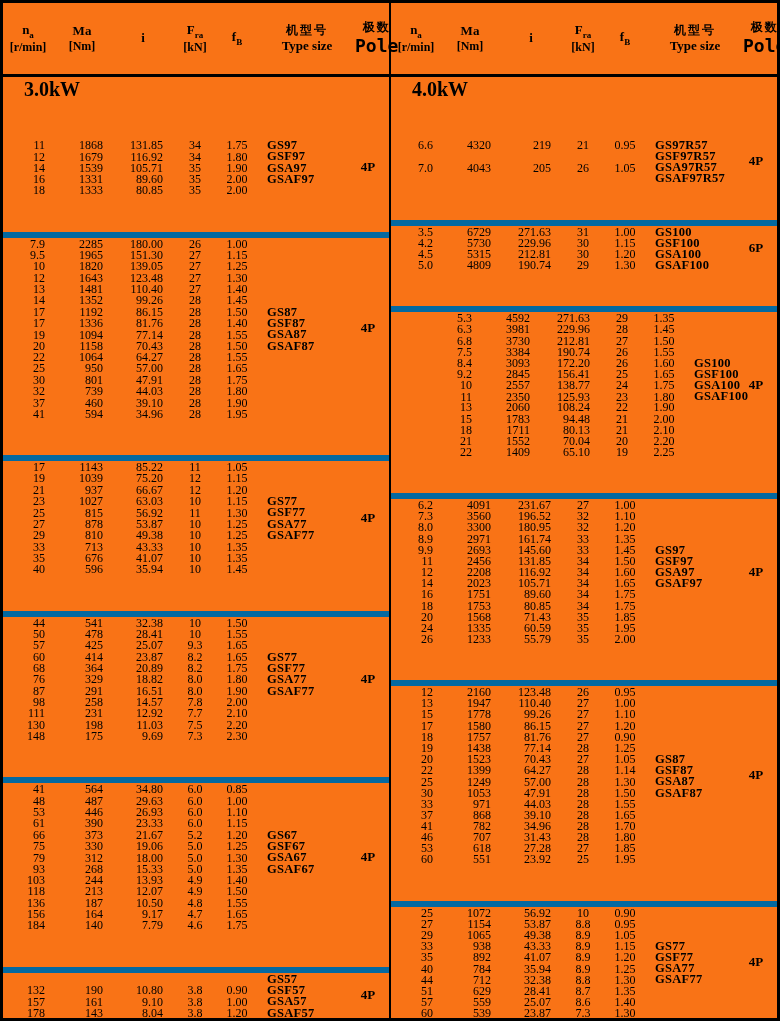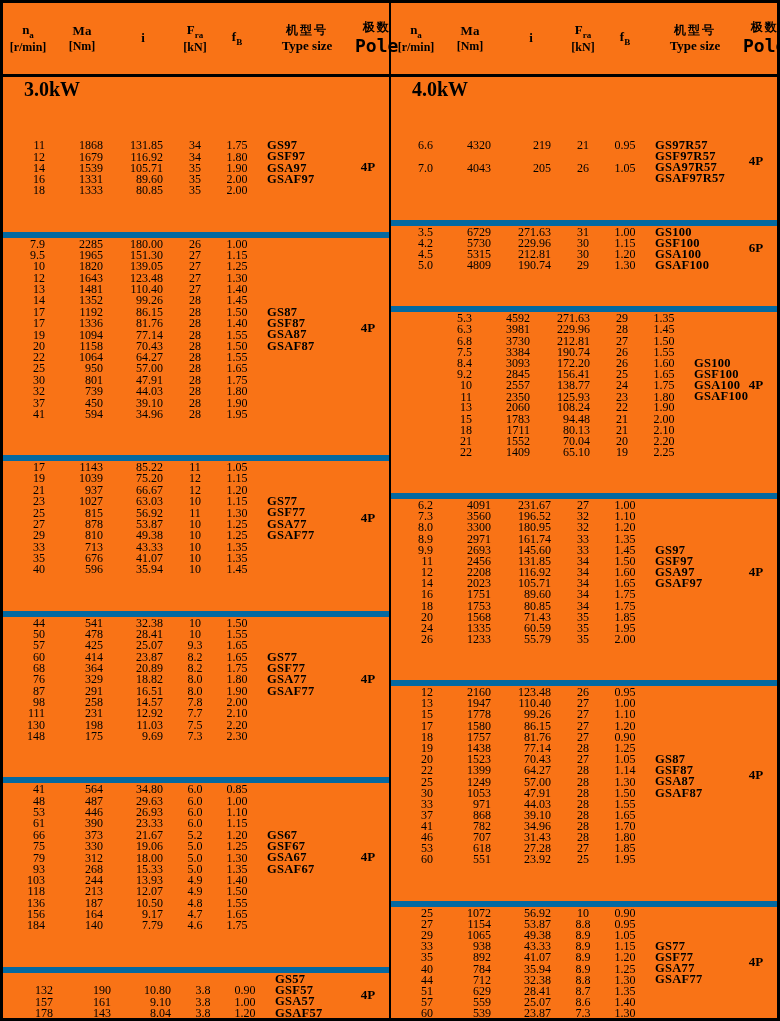--- a/index.html
+++ b/index.html
@@ -241,21 +241,21 @@
           <div class="row cols">
             <div class="cell c-na">32</div>
             <div class="cell c-ma">739</div>
             <div class="cell c-i">44.03</div>
             <div class="cell c-fra">28</div>
             <div class="cell c-fb">1.80</div>
             <div class="cell c-type"></div>
           </div>
           <div class="row cols">
             <div class="cell c-na">37</div>
-            <div class="cell c-ma">450</div>
+            <div class="cell c-ma">460</div>
             <div class="cell c-i">39.10</div>
             <div class="cell c-fra">28</div>
             <div class="cell c-fb">1.90</div>
             <div class="cell c-type"></div>
           </div>
           <div class="row cols">
             <div class="cell c-na">41</div>
             <div class="cell c-ma">594</div>
             <div class="cell c-i">34.96</div>
             <div class="cell c-fra">28</div>
@@ -538,21 +538,21 @@
           <div class="row cols">
             <div class="cell c-na">184</div>
             <div class="cell c-ma">140</div>
             <div class="cell c-i">7.79</div>
             <div class="cell c-fra">4.6</div>
             <div class="cell c-fb">1.75</div>
             <div class="cell c-type"></div>
           </div>
           <div class="pole">4P</div>
         </div>
-        <div class="block" style="flex-grow: 4; padding-left: 8px;">
+        <div class="block" style="flex-grow: 4;">
           <div class="row cols">
             <div class="cell c-na"></div>
             <div class="cell c-ma"></div>
             <div class="cell c-i"></div>
             <div class="cell c-fra"></div>
             <div class="cell c-fb"></div>
             <div class="cell c-type">GS57</div>
           </div>
           <div class="row cols">
             <div class="cell c-na">132</div>

